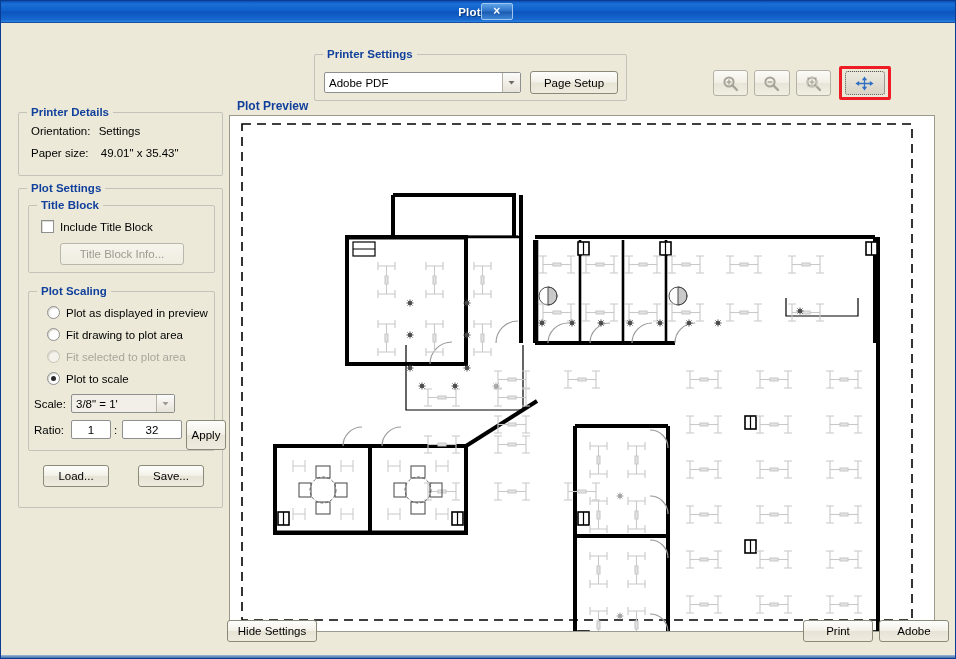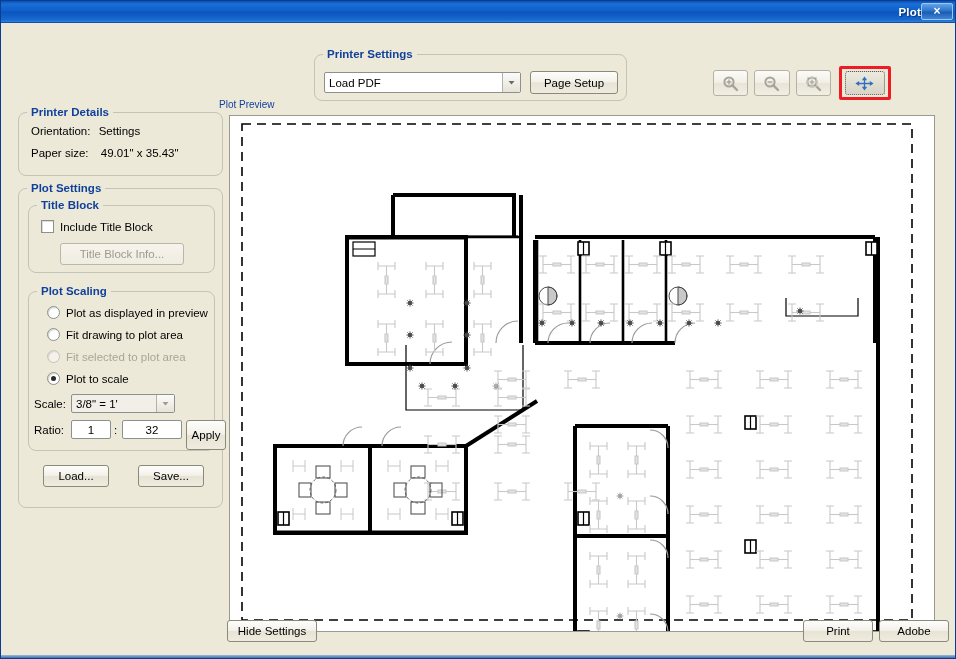--- a/index.html
+++ b/index.html
@@ -13,39 +13,39 @@
     position:absolute;left:0;top:0;width:956px;height:659px;
     background:#ece9d8;
     border:1px solid #0a3d91;
     box-sizing:border-box;
     display:flex;flex-direction:column;
   }
   
   .titlebar{
     height:22px;flex:0 0 22px;
     background:linear-gradient(to bottom,#0a4fb5 0%,#1b6fd6 14%,#0e5ec9 48%,#0a54bd 52%,#1768cf 88%,#2b82e0 100%);
-    display:flex;align-items:center;justify-content:flex-end;
+    display:flex;align-items:center;justify-content:center;
     padding:0 2px 0 17px;box-sizing:border-box;
     border-bottom:1px solid #184f9e;
   }
   .titlebar .ttl{
     color:#fff;font-weight:bold;font-size:11.5px;
     text-shadow:1px 1px 1px rgba(0,0,0,.45);
     letter-spacing:.2px;
   }
   .btn-close{
     width:32px;height:17px;border:1px solid #9fc7ee;border-radius:2px;
     background:linear-gradient(to bottom,#5fa3e8 0%,#2d74c8 45%,#1b5bb0 55%,#3d86d8 100%);
     color:#fff;font-size:12px;font-weight:bold;line-height:15px;text-align:center;
     cursor:pointer;box-sizing:border-box;
   }
   
   .client{flex:1 1 auto;position:relative;}
   
-  .group{position:absolute;border:1px solid #c3c3ba;border-radius:8px;box-sizing:border-box;padding-left:20px;}
+  .group{position:absolute;border:1px solid #c3c3ba;border-radius:2px;box-sizing:border-box;padding-left:20px;}
   .group > .legend{
     position:absolute;top:-7px;left:8px;padding:0 4px;background:#ece9d8;
     color:#11409c;font-weight:bold;font-size:11.5px;white-space:nowrap;
   }
   .lbl{font-size:11.5px;color:#000;}
   
   #printer-settings{left:313px;top:31px;width:313px;height:47px;}
   .combo{
     position:absolute;background:#fff;border:1px solid #8e8f8f;border-radius:2px;
     box-sizing:border-box;display:flex;align-items:center;
@@ -104,21 +104,21 @@
     content:"";position:absolute;left:3px;top:3px;width:5px;height:5px;border-radius:50%;background:#2b2b2b;
   }
   .radio.dis{border-color:#c6c4b8;background:#f4f2ea;cursor:default;}
   .optrow{position:absolute;display:flex;align-items:center;gap:6px;font-size:11.5px;white-space:nowrap;}
   .optrow.dis{color:#a8a69a;}
   .txtbox{
     position:absolute;background:#fff;border:1px solid #8e8f8f;border-radius:2px;box-sizing:border-box;
     font-size:11.5px;text-align:center;line-height:18px;color:#000;
   }
   
-  #preview-label{position:absolute;left:218px;top:76px;color:#11409c;font-weight:normal;font-size:10px;}
+  #preview-label{position:absolute;left:236px;top:76px;color:#11409c;font-weight:bold;font-size:12px;}
   #preview-panel{
     position:absolute;left:228px;top:92px;width:706px;height:517px;
     background:#fff;border:1px solid #9c9a8e;box-sizing:border-box;overflow:hidden;
   }
   #preview-panel svg{display:block;}
   
   #footer{position:absolute;left:0;right:0;bottom:0;height:44px;}
   .sepline{position:absolute;left:0;right:0;bottom:0;height:3px;
     background:linear-gradient(to bottom,#9fb8d8,#3f6fae);}
 </style>
@@ -130,21 +130,21 @@
   <div class="titlebar">
     <span class="ttl">Plot</span>
     <div class="btn-close">×</div>
   </div>
 
   <div class="client">
 
     <div class="group" id="printer-settings">
       <span class="legend">Printer Settings</span>
       <div class="combo" style="left:9px;top:17px;width:197px;height:21px;">
-        <span class="val">Load PDF</span>
+        <span class="val">Adobe PDF</span>
         <span class="arrow">
           <svg width="9" height="9" viewBox="0 0 9 9">
               <polygon points="1.5,3 7.5,3 4.5,6.5" fill="#6c6a5e"></polygon>
             </svg>
         </span>
       </div>
       <div class="btn" style="position:absolute;left:215px;top:16px;width:88px;height:23px;">Page Setup</div>
     </div>
 
     <div id="toolbar">

